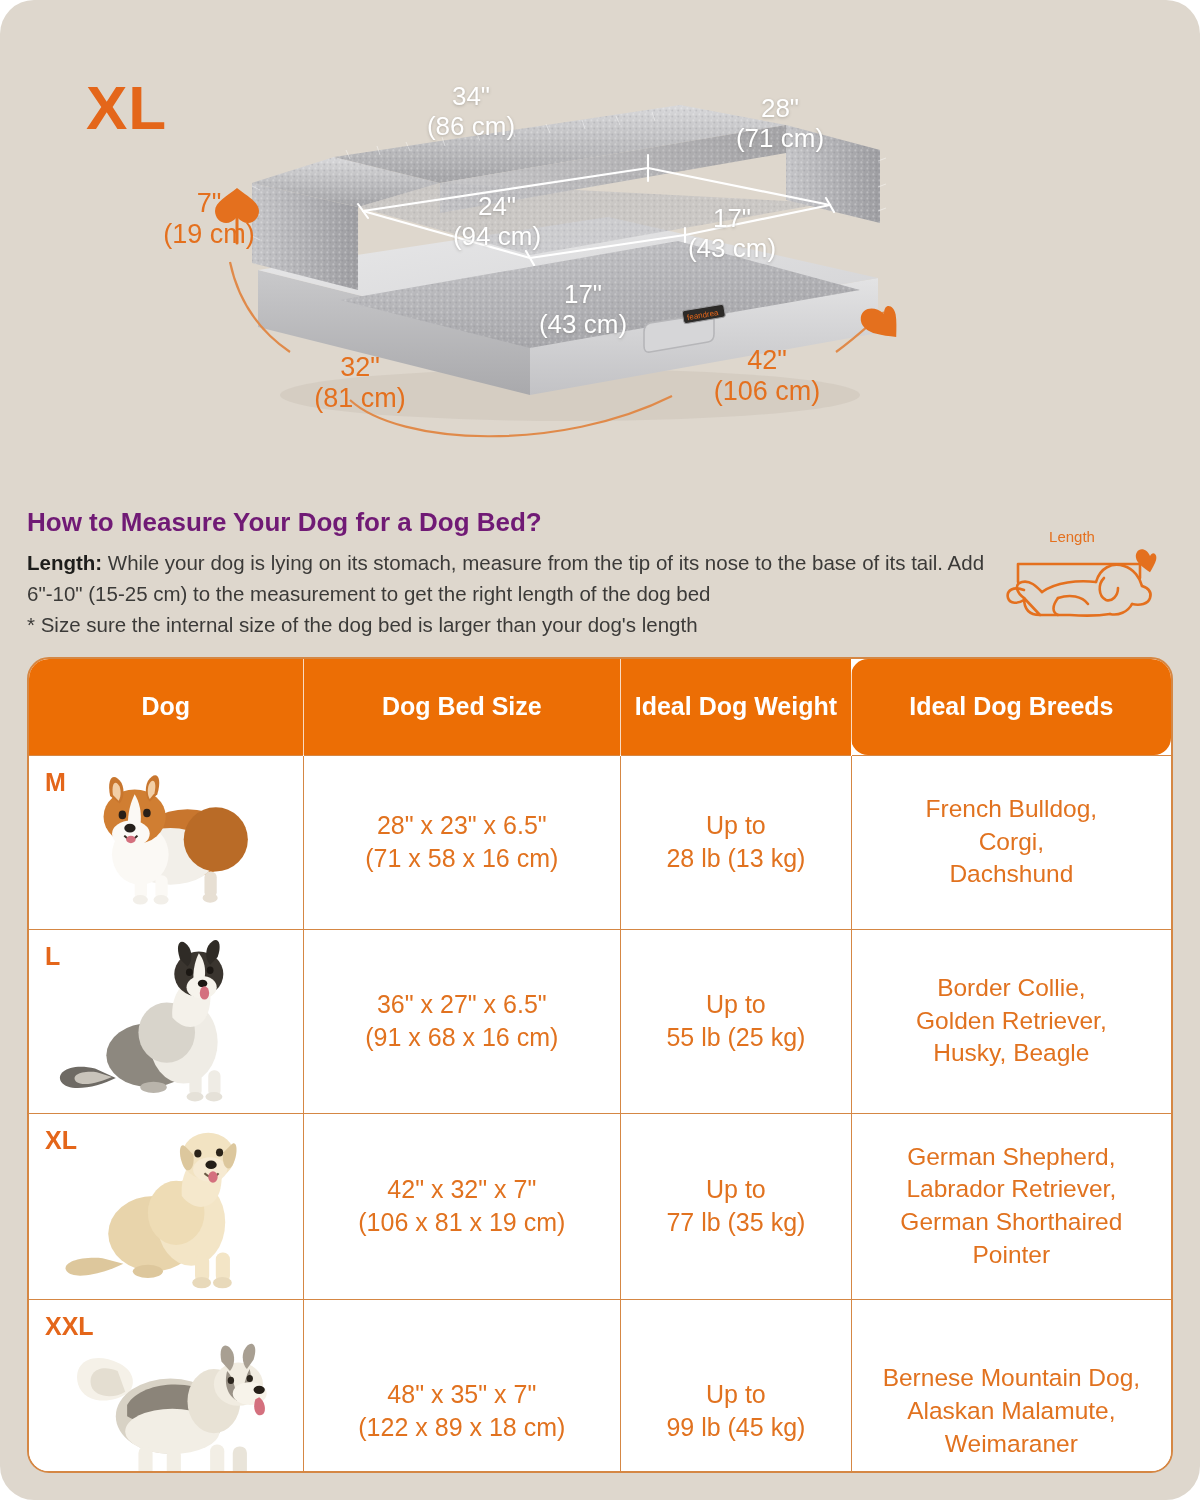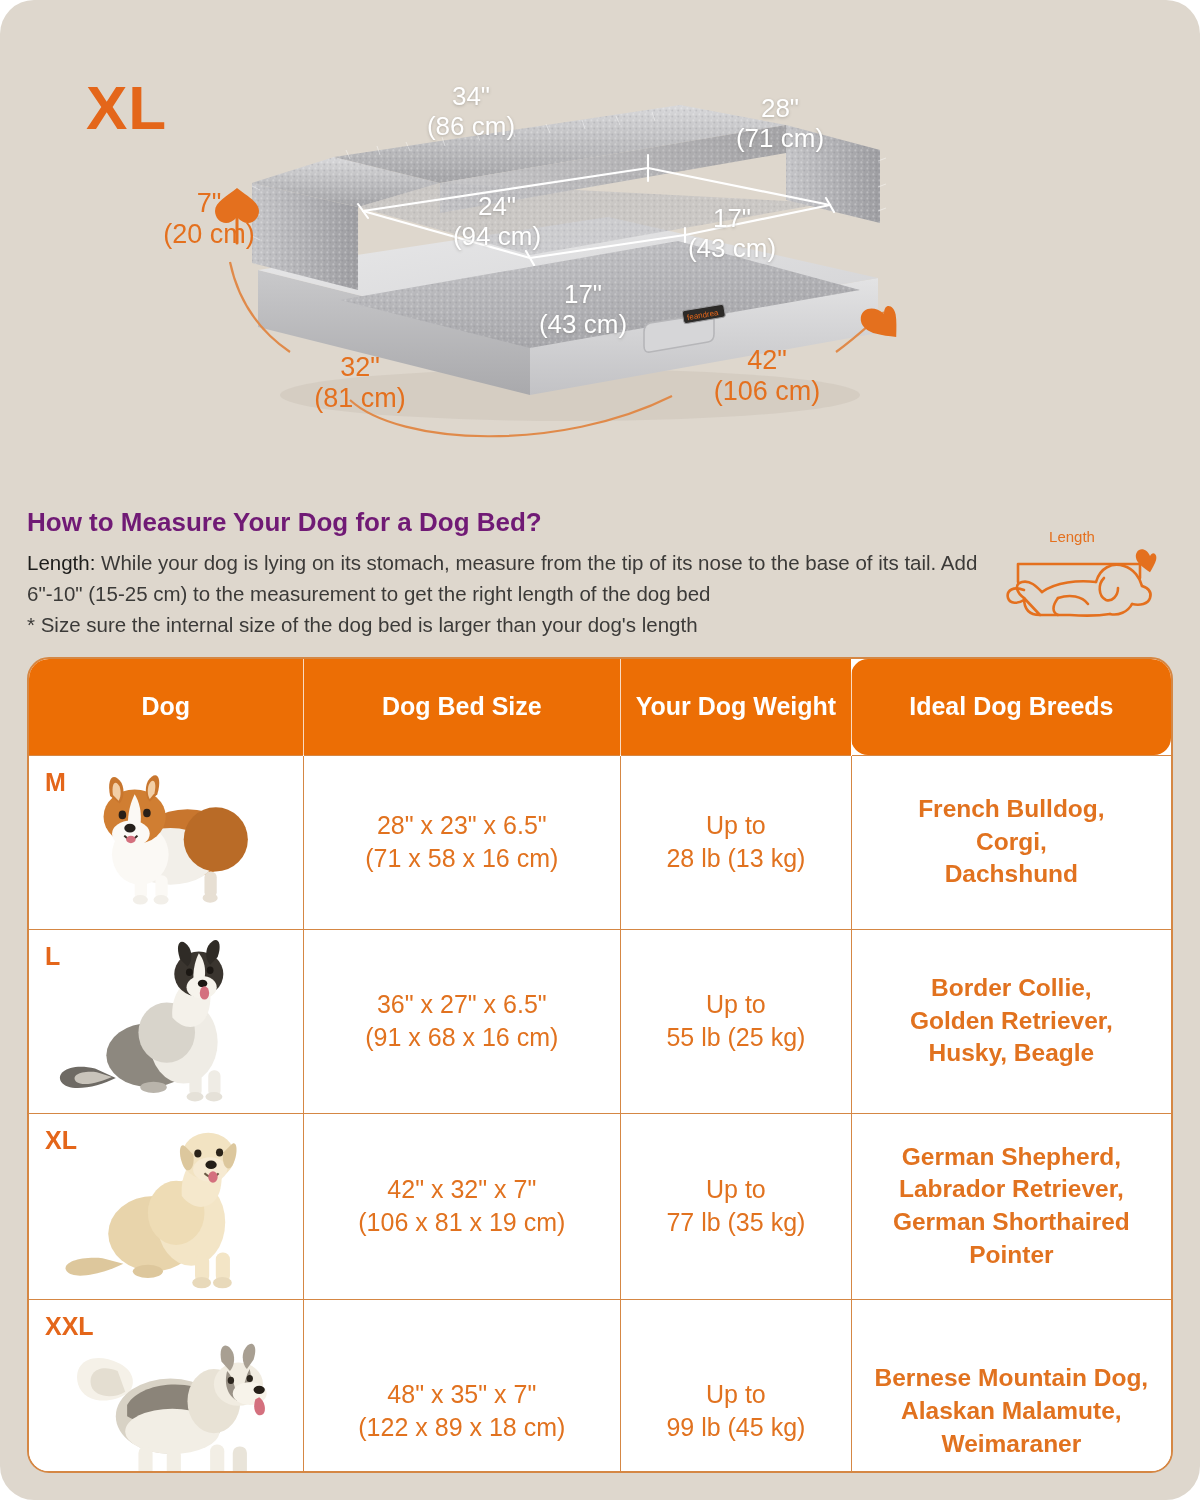--- a/index.html
+++ b/index.html
@@ -53,21 +53,21 @@
   
   #measure { position:absolute; left:0; top:495px; width:1200px; height:150px; }
   #measure-title {
     position:absolute; left:27px; top:12px;
     font-size:26px; font-weight:bold; color:#701a75;
   }
   #measure-body {
     position:absolute; left:27px; top:53px; width:960px;
     font-size:20.5px; line-height:1.50; color:#3b3a38;
   }
-  #measure-body b { color:#1d1d1b; font-weight:normal; }
+  #measure-body b { color:#1d1d1b; font-weight:bold; }
   #measure-note { display:block; }
 
   #dog-sketch { position:absolute; left:1000px; top:520px; width:165px; height:120px; }
   #dog-sketch svg { display:block; width:100%; height:100%; }
 
   
   #table {
     position:absolute; left:27px; top:657px;
     width:1146px; height:816px;
     border:2px solid #d58744;
@@ -90,21 +90,21 @@
   col.c4 { width:28.0%; }
 
   tbody td {
     border-top:1.6px solid #d58744;
     border-right:1.6px solid #d58744;
     color:#e1721f; font-size:25px; line-height:1.32;
     text-align:center; vertical-align:middle;
     background:#ffffff;
   }
   tbody td:last-child { border-right:none; }
-  tbody td.breeds { font-size:24.5px; line-height:1.33; padding:0 10px;font-weight:bold; }
+  tbody td.breeds { font-size:24.5px; line-height:1.33; padding:0 10px; }
 
   
   td.dogcell { position:relative; padding:0; }
   .sizetag {
     position:absolute; left:16px; top:10px;
     font-size:25px; font-weight:bold; color:#e4661a;
   }
   .dogart { position:absolute; left:0; right:0; bottom:4px; height:100%; }
   .dogart svg { display:block; width:100%; height:100%; }
 </style>
@@ -228,21 +228,21 @@
       <span>17"</span><br>
       <span>(43 cm)</span>
     </div>
     <div class="dim-w" id="d17b">
       <span>17"</span><br>
       <span>(43 cm)</span>
     </div>
 
     <div class="dim-o" id="d7">
       <span>7"</span><br>
-      <span>(20 cm)</span>
+      <span>(19 cm)</span>
     </div>
     <div class="dim-o" id="d32">
       <span>32"</span><br>
       <span>(81 cm)</span>
     </div>
     <div class="dim-o" id="d42">
       <span>42"</span><br>
       <span>(106 cm)</span>
     </div>
 
@@ -308,21 +308,21 @@
       <colgroup>
           <col class="c1">
           <col class="c2">
           <col class="c3">
           <col class="c4">
         </colgroup>
       <thead>
         <tr>
           <th>Dog</th>
           <th>Dog Bed Size</th>
-          <th>Your Dog Weight</th>
+          <th>Ideal Dog Weight</th>
           <th>Ideal Dog Breeds</th>
         </tr>
       </thead>
       <tbody>
 
         <tr style="height:174px;">
           <td class="dogcell">
             <span class="sizetag">M</span>
             <div class="dogart">
               <svg viewBox="0 0 290 174" xmlns="http://www.w3.org/2000/svg">

